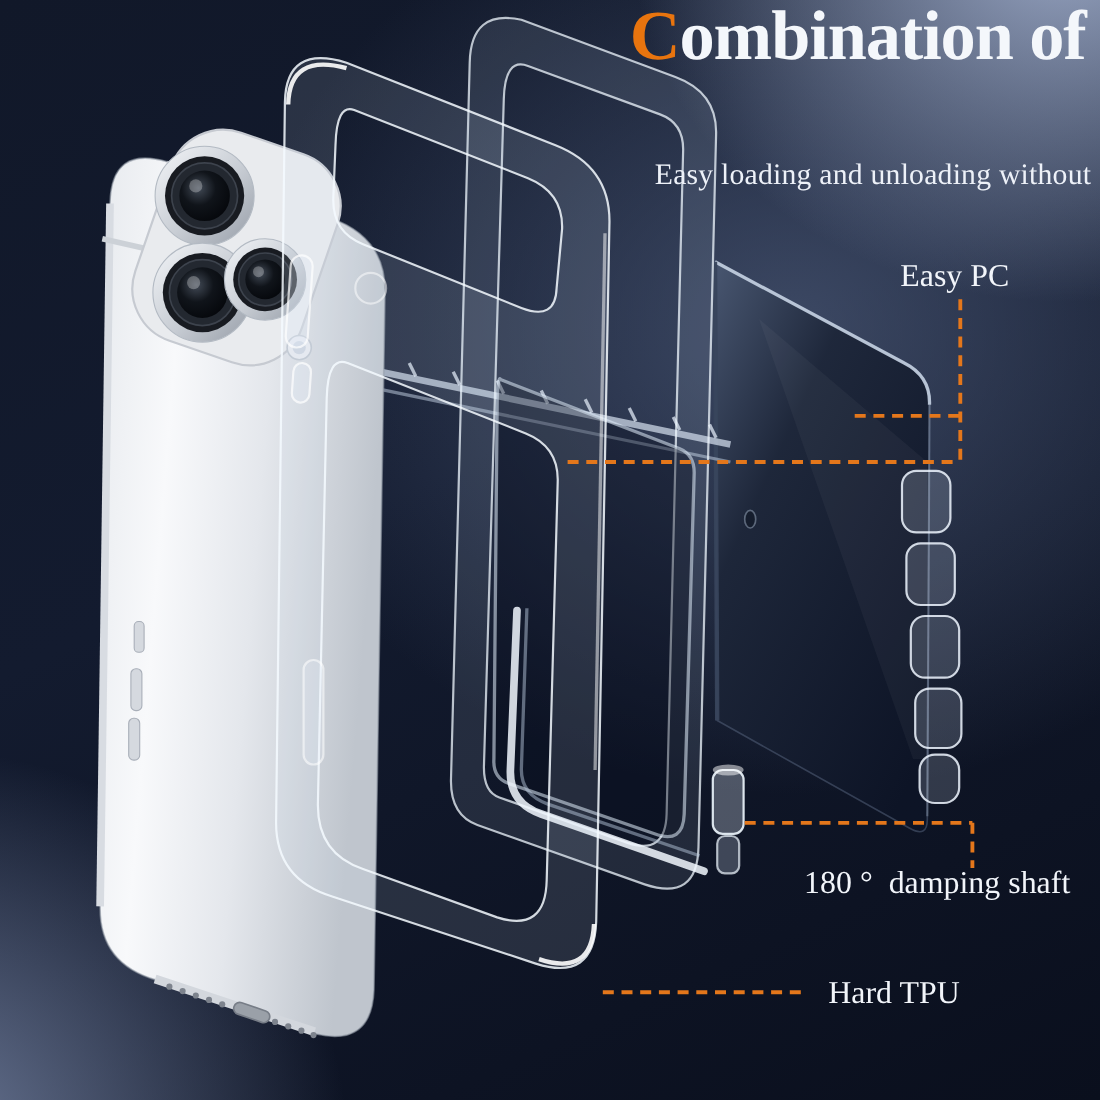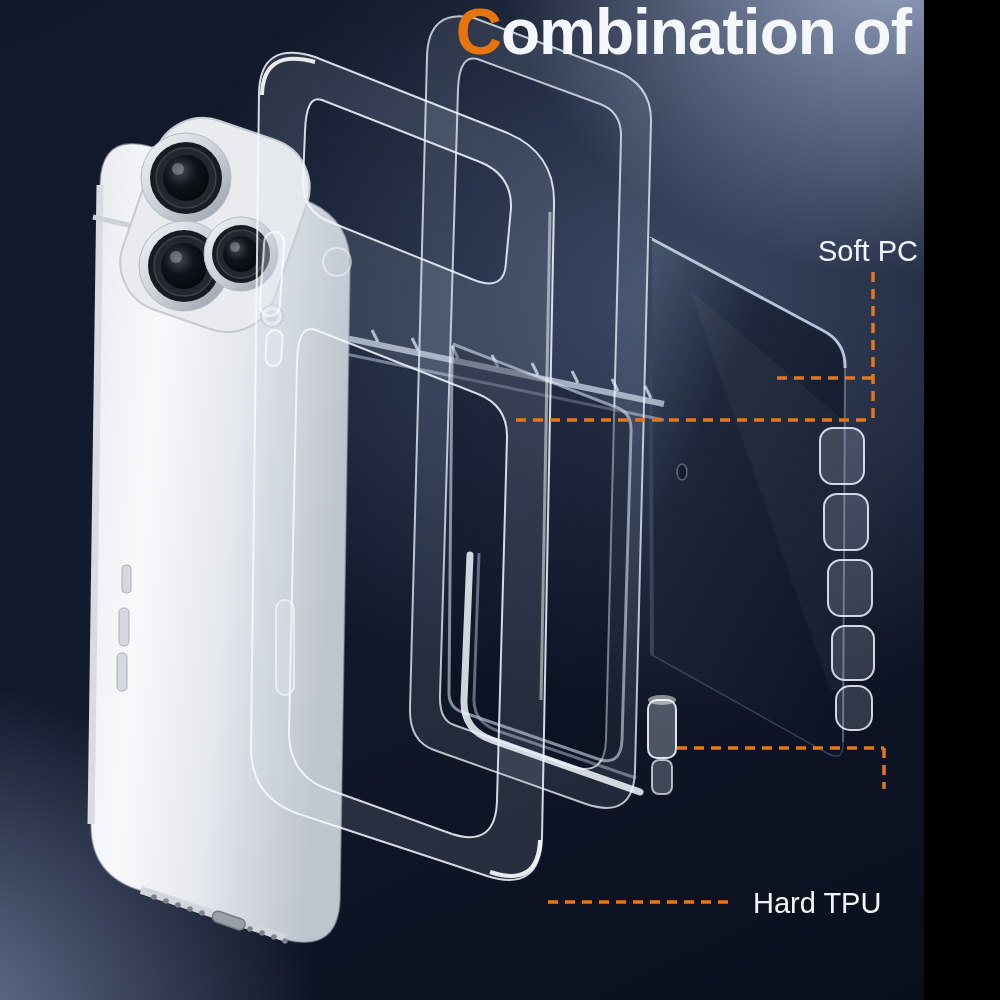--- a/index.html
+++ b/index.html
@@ -1,18 +1,18 @@
 <!DOCTYPE html>
 <html><head>
 <meta charset="utf-8">
 <style>
   html,body{margin:0;padding:0;background:#000;}
   .scene{
-    position:relative;width:924px;height:1000px;overflow:hidden;
-    font-family:Liberation Sans, sans-serif;
+    position:relative;width:1000px;height:1000px;overflow:hidden;
+    font-family:Liberation Serif, serif;
     background:
       radial-gradient(ellipse 640px 540px at 97% -6%, rgba(163,177,207,0.96), rgba(163,177,207,0) 62%),
       radial-gradient(ellipse 760px 640px at 72% 30%, rgba(86,101,133,0.62), rgba(86,101,133,0) 66%),
       radial-gradient(ellipse 660px 600px at -8% 104%, rgba(118,132,164,0.92), rgba(118,132,164,0) 60%),
       linear-gradient(155deg,#111829 0%,#131b2f 42%,#0a0f1d 100%);
   }
   svg.art{position:absolute;left:0;top:0;width:1000px;height:1000px;display:block;}
   .title{
     position:absolute;top:0px;right:13px;text-align:right;
     font-size:64px;font-weight:700;line-height:1.03;letter-spacing:-1px;
@@ -182,18 +182,19 @@
       <path d="M 777,378 L 873,378"></path>
       <path d="M 516,420 L 873,420"></path>
       <path d="M 677,748 L 884,748"></path>
       <path d="M 884,748 L 884,789"></path>
       <path d="M 548,902 L 735,902"></path>
     </g>
   </svg>
 
   <div class="title"><span><span class="accent">C</span><span>ombination of</span></span><br></div>
 
-  <div class="subtitle"><br></div>
-
-  <div class="callout-label" id="label-hard-pc">Soft PC</div>
+  <div class="subtitle"><span>Easy loading and unloading without</span><br></div>
+
+  <div class="callout-label" id="label-hard-pc">Easy PC</div>
+  <div class="callout-label" id="label-damping">180 °  damping shaft</div>
   <div class="callout-label" id="label-soft-tpu">Hard TPU</div>
 
 </div>
 
 </body></html>

